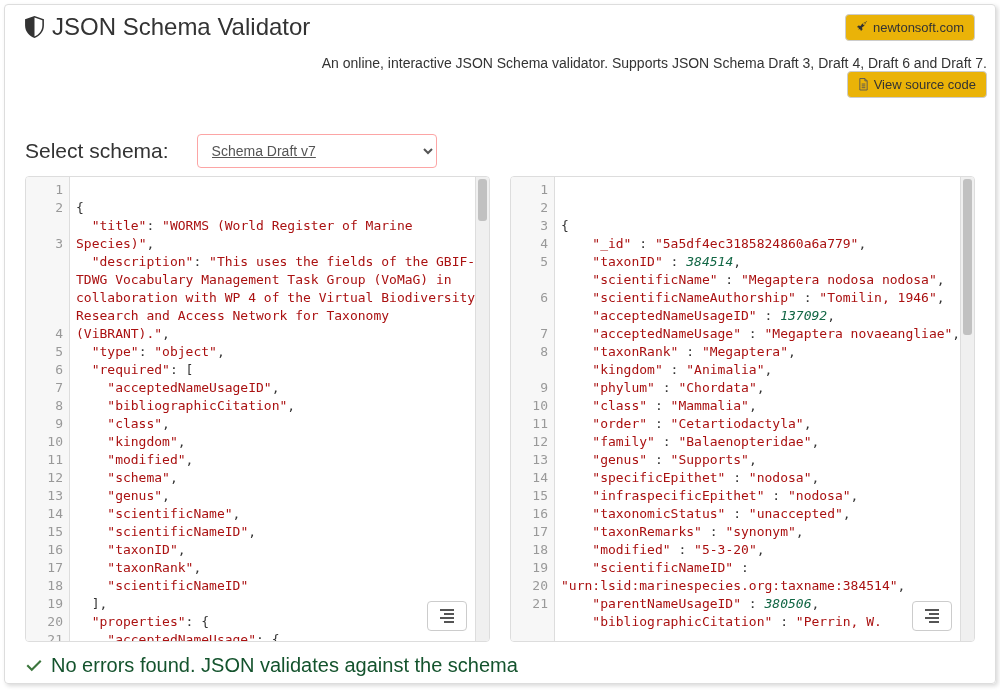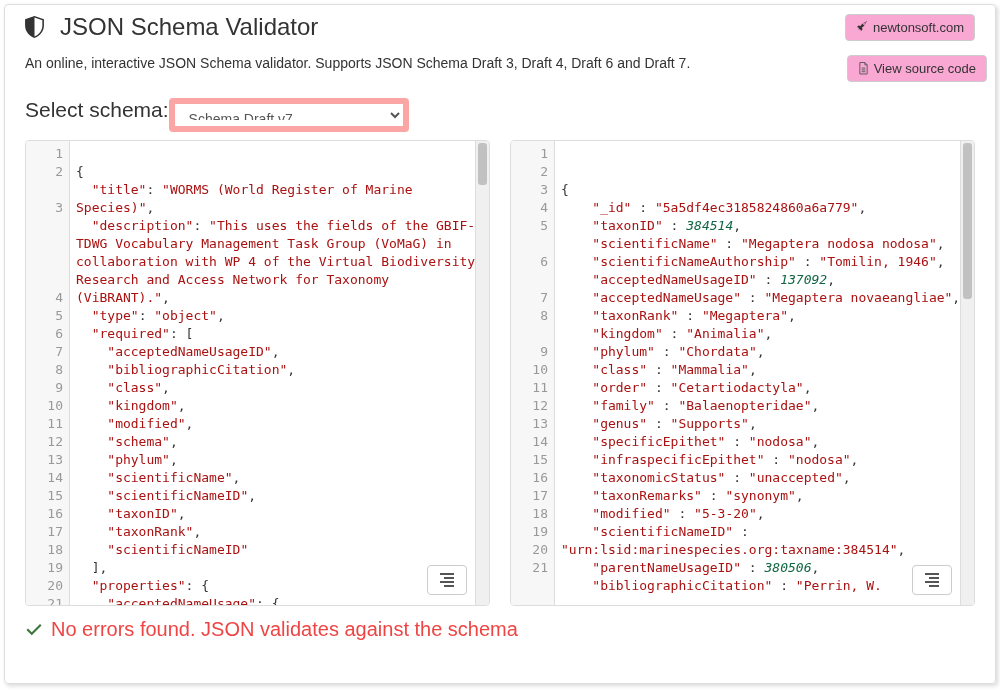--- a/index.html
+++ b/index.html
@@ -21,65 +21,68 @@
 }
 .header {
   display: flex;
   justify-content: space-between;
   align-items: center;
   padding: 8px 20px 4px 20px;
 }
 .title-row {
   display: flex;
   align-items: center;
-  gap: 16px;
+  gap: 8px;
 }
 .page-title {
   font-size: 24px;
   font-weight: 500;
   color: #333;
 }
 .btn {
   border: 1px solid #ccc;
-  background: #f9a8d4;
+  background: #eab308;
   border-radius: 4px;
   padding: 5px 10px;
   font-size: 13px;
   cursor: pointer;
   display: inline-flex;
   align-items: center;
   gap: 5px;
   color: #333;
 }
 .subheader {
   display: flex;
   justify-content: space-between;
-  align-items: flex-start;
+  align-items: flex-end;
   padding: 10px 8px 6px 20px;
+  flex-direction: column;
 }
 .desc {
   font-size: 14px;
   color: #333;
 }
 .controls-row {
   display: flex;
   padding: 10px 20px 8px 20px;
   gap: 20px;
 }
 .control-group {
   flex: 1;
   display: flex;
-  gap: 0;
+  align-items: center;
+  gap: 28px;
+  margin-top: 20px;
 }
 .control-label {
   font-size: 21px;
   color: #333;
 }
 select.form-control {
-  border: 6px solid #fca5a5;
+  border: 1px solid #fca5a5;
   border-radius: 4px;
   padding: 6px 10px;
   font-size: 14px;
   background: #fff;
   color: #555;
   width: 240px;
   height: 34px;
   text-decoration: underline;
 }
 .panes {
@@ -164,21 +167,21 @@
 .fmt-icon-lines { display:flex; flex-direction:column; gap:2px; }
 .fmt-icon-lines span { display:block; width:14px; height:2px; background:#555; }
 .fmt-icon-lines .s1 { margin-left: 0; }
 .fmt-icon-lines .s2 { margin-left: 4px; width:10px; }
 .fmt-icon-lines .s3 { margin-left: 0; }
 .fmt-icon-lines .s4 { margin-left: 4px; width:10px; }
 .footer {
   padding: 12px 20px;
 }
 .success-msg {
-  color: #ef4444;
+  color: #14532d;
   font-size: 20px;
   display: flex;
   align-items: center;
   gap: 8px;
 }
 .shield-icon svg, .rocket-icon svg, .file-icon svg, .check-icon svg { display:block; }
 </style>
 </head>
 <body>
 
@@ -258,21 +261,21 @@
         <div class="code">
 <span class="cm-punct">{</span>
 <div class="wrapped">  <span class="cm-key">"title"</span>: <span class="cm-string">"<span>WORMS (World Register of Marine Species)</span>"</span>,</div><div class="wrapped">  <span class="cm-key">"description"</span>: <span class="cm-string">"<span>This uses the fields of the GBIF-TDWG Vocabulary Management Task Group (VoMaG) in collaboration with WP 4 of the Virtual Biodiversity Research and Access Network for Taxonomy (ViBRANT).</span>"</span>,</div>  <span class="cm-key">"type"</span>: <span class="cm-string">"<span>object</span>"</span>,
   <span class="cm-key">"required"</span>: [
     <span class="cm-string">"<span>acceptedNameUsageID</span>"</span>,
     <span class="cm-string">"<span>bibliographicCitation</span>"</span>,
     <span class="cm-string">"<span>class</span>"</span>,
     <span class="cm-string">"<span>kingdom</span>"</span>,
     <span class="cm-string">"<span>modified</span>"</span>,
     <span class="cm-string">"<span>schema</span>"</span>,
-    <span class="cm-string">"<span>phylum</span>"</span>,
+    <span class="cm-string">"<span>genus</span>"</span>,
     <span class="cm-string">"<span>scientificName</span>"</span>,
     <span class="cm-string">"<span>scientificNameID</span>"</span>,
     <span class="cm-string">"<span>taxonID</span>"</span>,
     <span class="cm-string">"<span>taxonRank</span>"</span>,
     <span class="cm-string">"<span>scientificNameID</span>"</span>
   ],
   <span class="cm-key">"properties"</span>: {
     <span class="cm-key">"<span>acceptedNameUsage</span>"</span>: {
       : ,
 </div>

